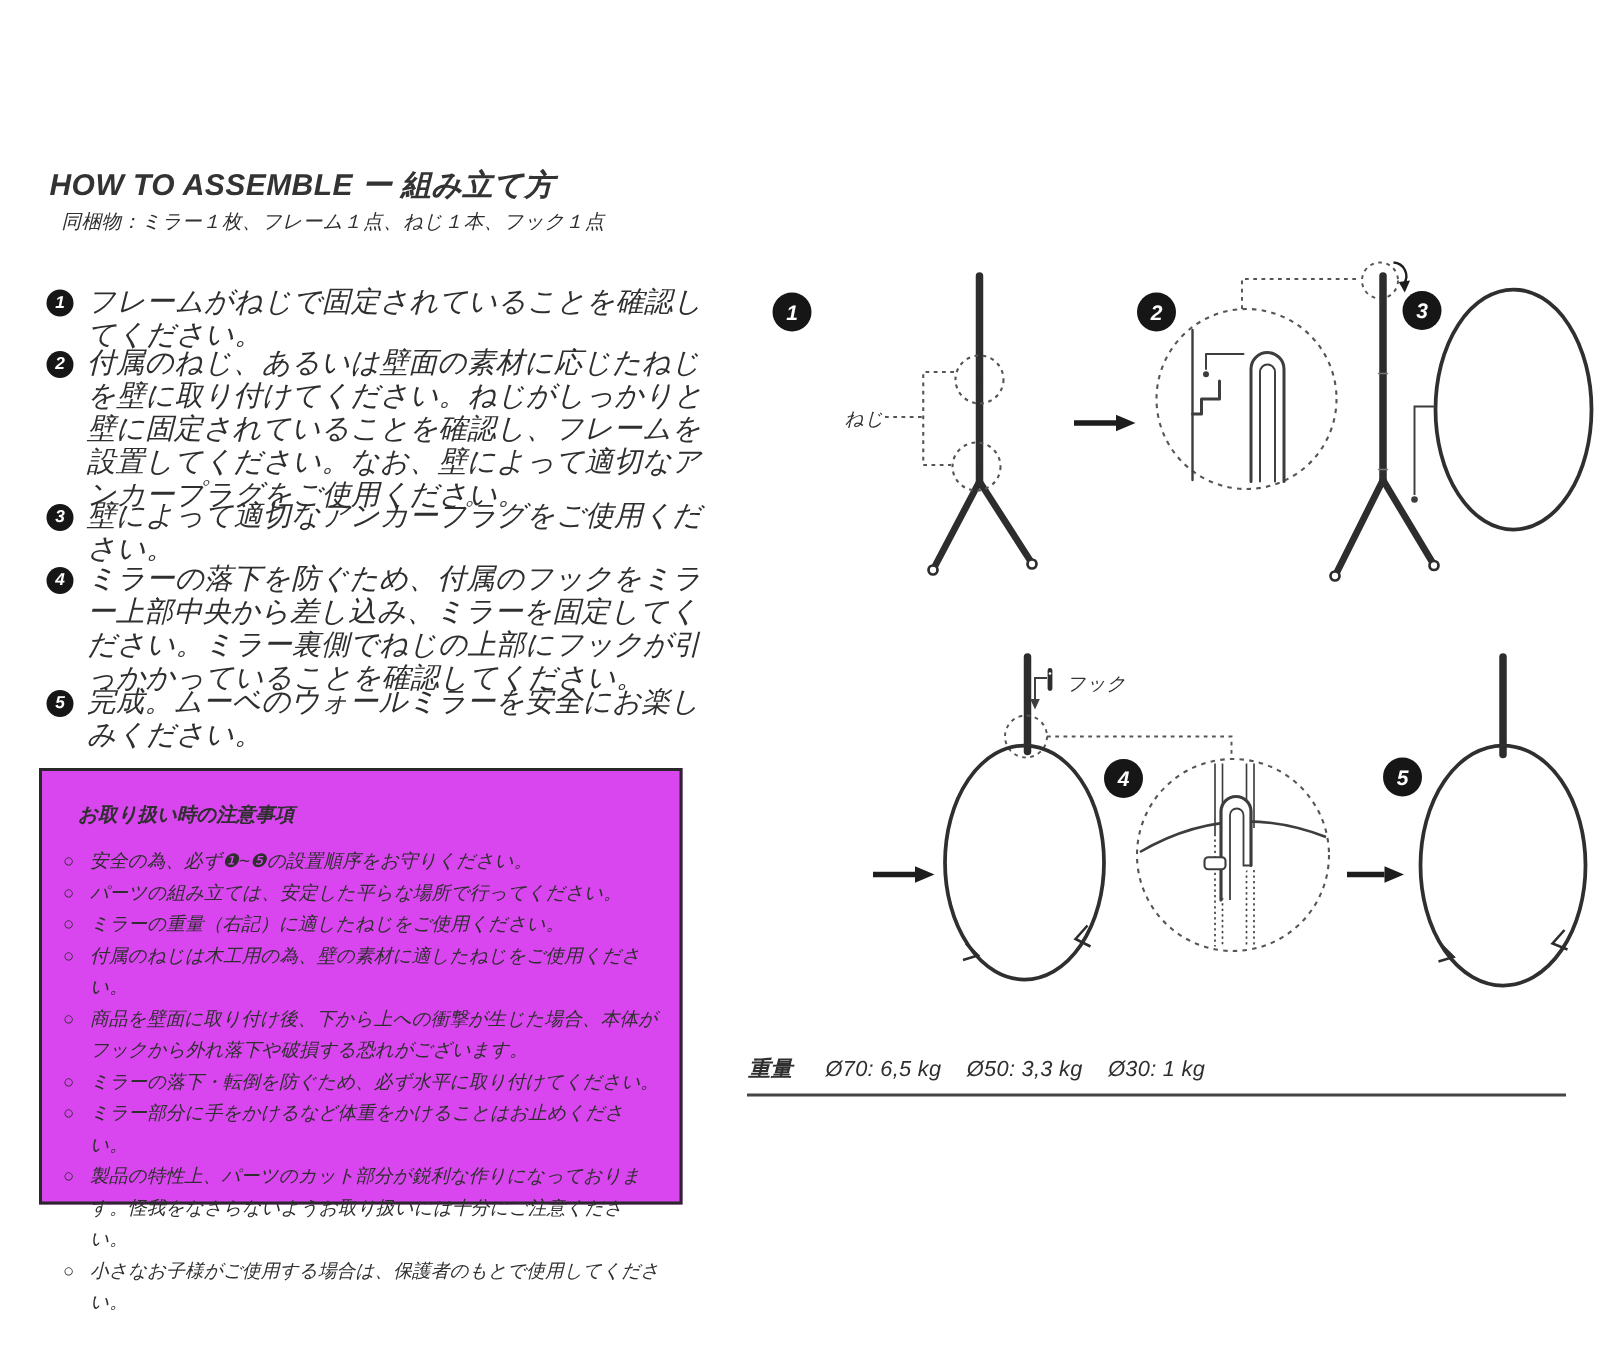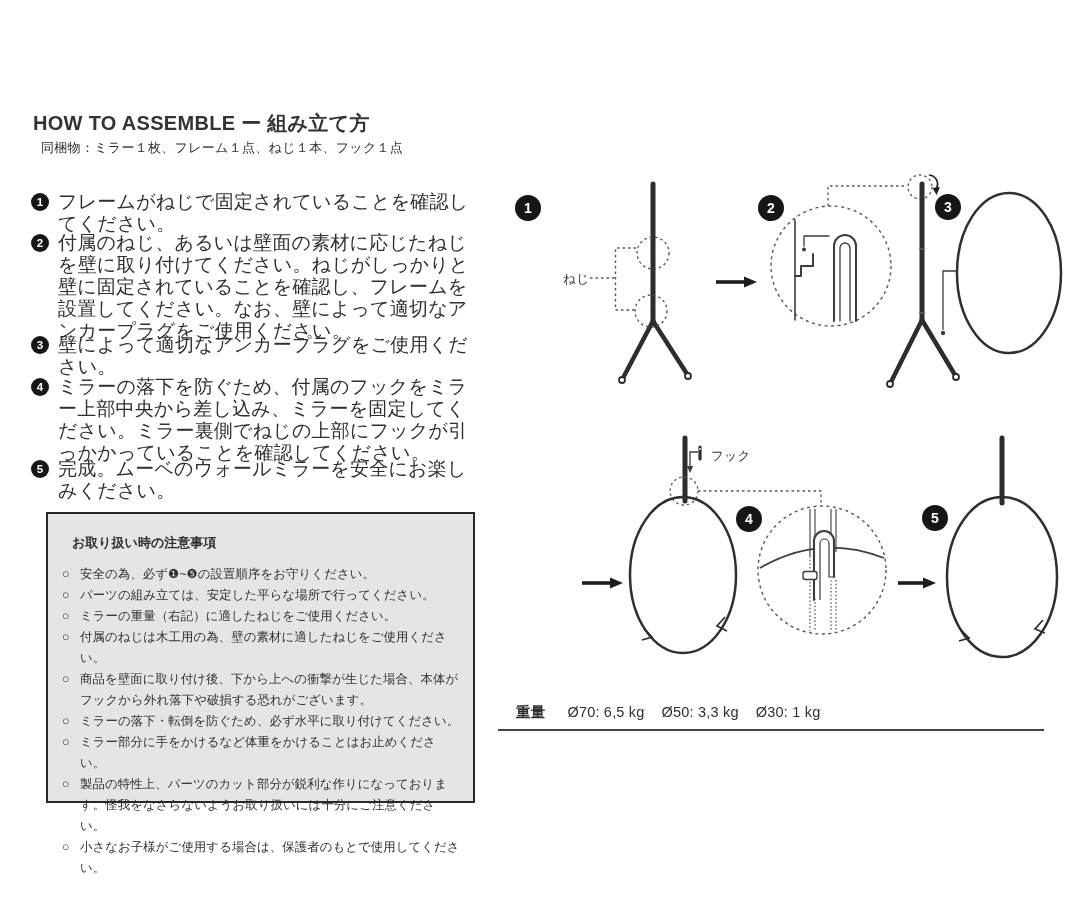--- a/index.html
+++ b/index.html
@@ -1,38 +1,38 @@
 <!DOCTYPE html>
 <html><head>
 <meta charset="utf-8">
 <style>
   html,body{margin:0;padding:0;background:#fff;}
   .page{position:relative;width:1072px;height:898px;background:#ffffff;overflow:hidden;
-        font-family:"Liberation Sans",sans-serif;color:#2f2f2f;}
+        font-family:"Liberation Sans",sans-serif;color:#2f2f2f;font-style:italic;}
   .title{position:absolute;left:33px;top:110px;font-size:20px;font-weight:600;
          letter-spacing:.3px;color:#333;}
   .included{position:absolute;left:41px;top:139px;font-size:13px;letter-spacing:.3px;}
   .note{position:absolute;left:52px;top:161px;font-size:13px;letter-spacing:.3px;}
   .steps{position:absolute;left:0;top:0;margin:0;padding:0;list-style:none;}
   .step{position:absolute;left:31px;display:flex;gap:9px;width:448px;}
   .badge{flex:0 0 auto;width:18px;height:18px;border-radius:50%;background:#161616;
          color:#fff;font-size:11.5px;font-weight:700;display:flex;align-items:center;
          justify-content:center;margin-top:2px;}
   .step-text{font-size:19px;line-height:22px;letter-spacing:.2px;width:424px;}
   .step-1{top:191px}.step-2{top:232px}.step-3{top:334px}.step-4{top:376px}.step-5{top:458px}
-  .caution{position:absolute;left:46px;top:512px;width:425px;height:287px;
-           border:2px solid #282828;background:#e5e5e5;}
+  .caution{position:absolute;left:26px;top:512px;width:425px;height:287px;
+           border:2px solid #282828;background:#d946ef;}
   .caution-title{position:absolute;left:24px;top:20px;font-size:13px;font-weight:600;}
   .caution-items{position:absolute;left:14px;top:50px;width:398px;}
   .citem{display:flex;font-size:12.4px;line-height:21px;letter-spacing:.1px;}
   .cdot{flex:0 0 18px;}
   .ctext{flex:1;}
   .weight{position:absolute;left:499px;top:703px;display:flex;align-items:baseline;
           font-size:14.5px;letter-spacing:.2px;}
-  .weight-label{font-weight:700;margin-right:22px;margin-left:17px;}
+  .weight-label{font-weight:700;margin-right:22px;}
   .weight-val{margin-right:17px;}
   .weight-rule{position:absolute;left:498px;top:729px;width:546px;height:2px;background:#454545;}
   .diagram-svg{position:absolute;left:480px;top:148px;}
   svg text{font-family:"Liberation Sans",sans-serif;fill:#333;}
   svg .jlabel{font-size:12.5px;letter-spacing:.5px;}
   svg .badge-num{font-size:14px;font-weight:700;fill:#fff;text-anchor:middle;}
 </style>
 </head>
 <body>
 

